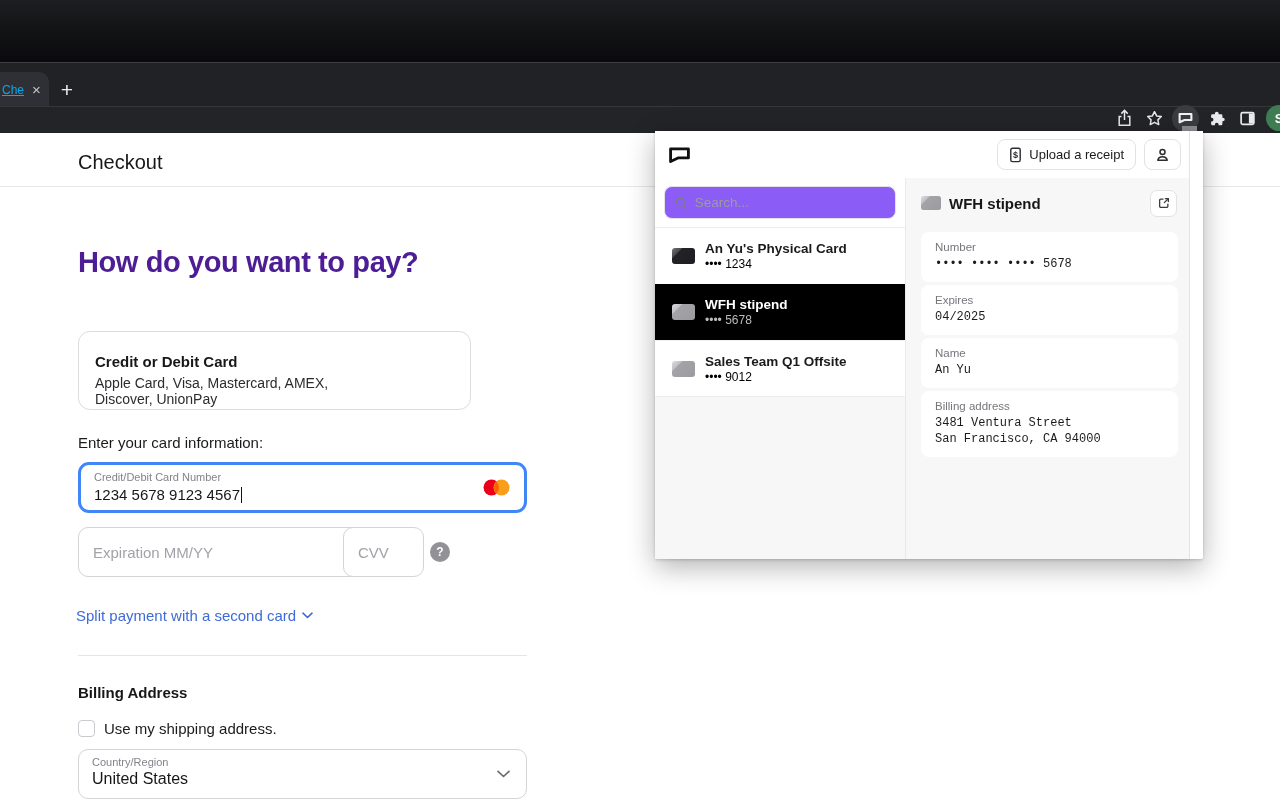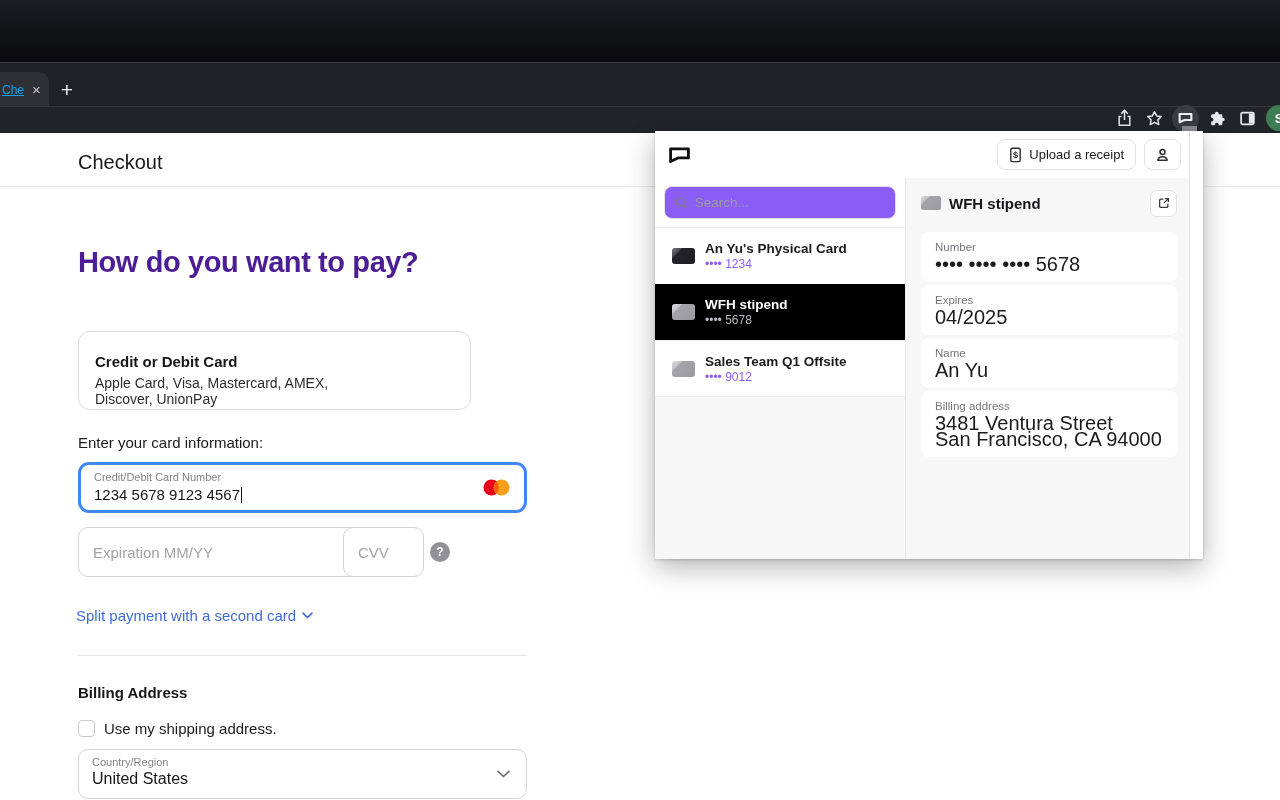--- a/index.html
+++ b/index.html
@@ -84,36 +84,36 @@
     font-size:13.5px; color:#17171a; width:100%; }
   .search-box input::placeholder { color:#9b9ba1; opacity:1; }
   .card-list { background:#fff; border-bottom:1px solid #ededf0; }
   .card-item { height:56px; display:flex; align-items:center; gap:10px; padding-left:17px; cursor:pointer; }
   .card-item + .card-item { border-top:1px solid #f1f1f3; }
   .card-item.selected { background:#000; border-top:0; }
   .card-glyph { width:23px; height:16px; border-radius:3px; flex:0 0 auto; }
   .glyph-dark { background:linear-gradient(135deg,#77777b 0%,#47474b 26%,#232327 27%,#1e1e22 100%); }
   .glyph-light { background:linear-gradient(135deg,#dededf 0%,#bfbfc2 26%,#a4a4a8 27%,#9b9b9f 100%); }
   .card-item-title { font-size:13.5px; font-weight:700; color:#1b1b1e; line-height:17px; }
-  .card-item-sub { font-size:12px; color:#8b5cf6; line-height:15px; }
+  .card-item-sub { font-size:12px; color:#000000; line-height:15px; }
   .card-item.selected .card-item-title { color:#fff; }
   .card-item.selected .card-item-sub { color:#bbbbc0; }
   .right-panel { position:absolute; top:47px; left:250px; width:284px; height:381px;
     background:#f7f7f8; border-left:1px solid #e9e9eb; }
   .detail-header { position:absolute; top:12px; left:15px; right:12px; height:26px;
     display:flex; align-items:center; gap:8px; }
   .detail-glyph { width:20px; height:14px; border-radius:2.5px; }
   .detail-title { font-size:15px; font-weight:700; color:#17171a; }
   .extlink-btn { margin-left:auto; width:27px; height:27px; background:#fff; border:1px solid #e2e2e6;
     border-radius:7px; display:flex; align-items:center; justify-content:center; color:#3c3c41; }
   .detail-cards { position:absolute; top:54px; left:15px; width:257px; display:flex;
     flex-direction:column; gap:3px; }
   .detail-card { background:#fff; border-radius:8px; padding:9px 14px 10px; }
   .detail-label { font-size:11.5px; color:#76767c; }
-  .detail-value { font-size:20px; color:#1b1b1e; margin-top:3px; line-height:16px; }
+  .detail-value { font-size:12px; color:#1b1b1e; margin-top:3px; line-height:16px;font-family:Liberation Mono, monospace; }
   .scroll-gutter { position:absolute; top:0; right:0; width:14px; height:428px; background:#fff;
     border-left:1px solid #e4e4e6; border-radius:0 2px 2px 0; }
 </style>
 </head>
 <body>
 
 <div class="window-top"></div>
 
 <div class="tab-strip">
   <div class="tab">

